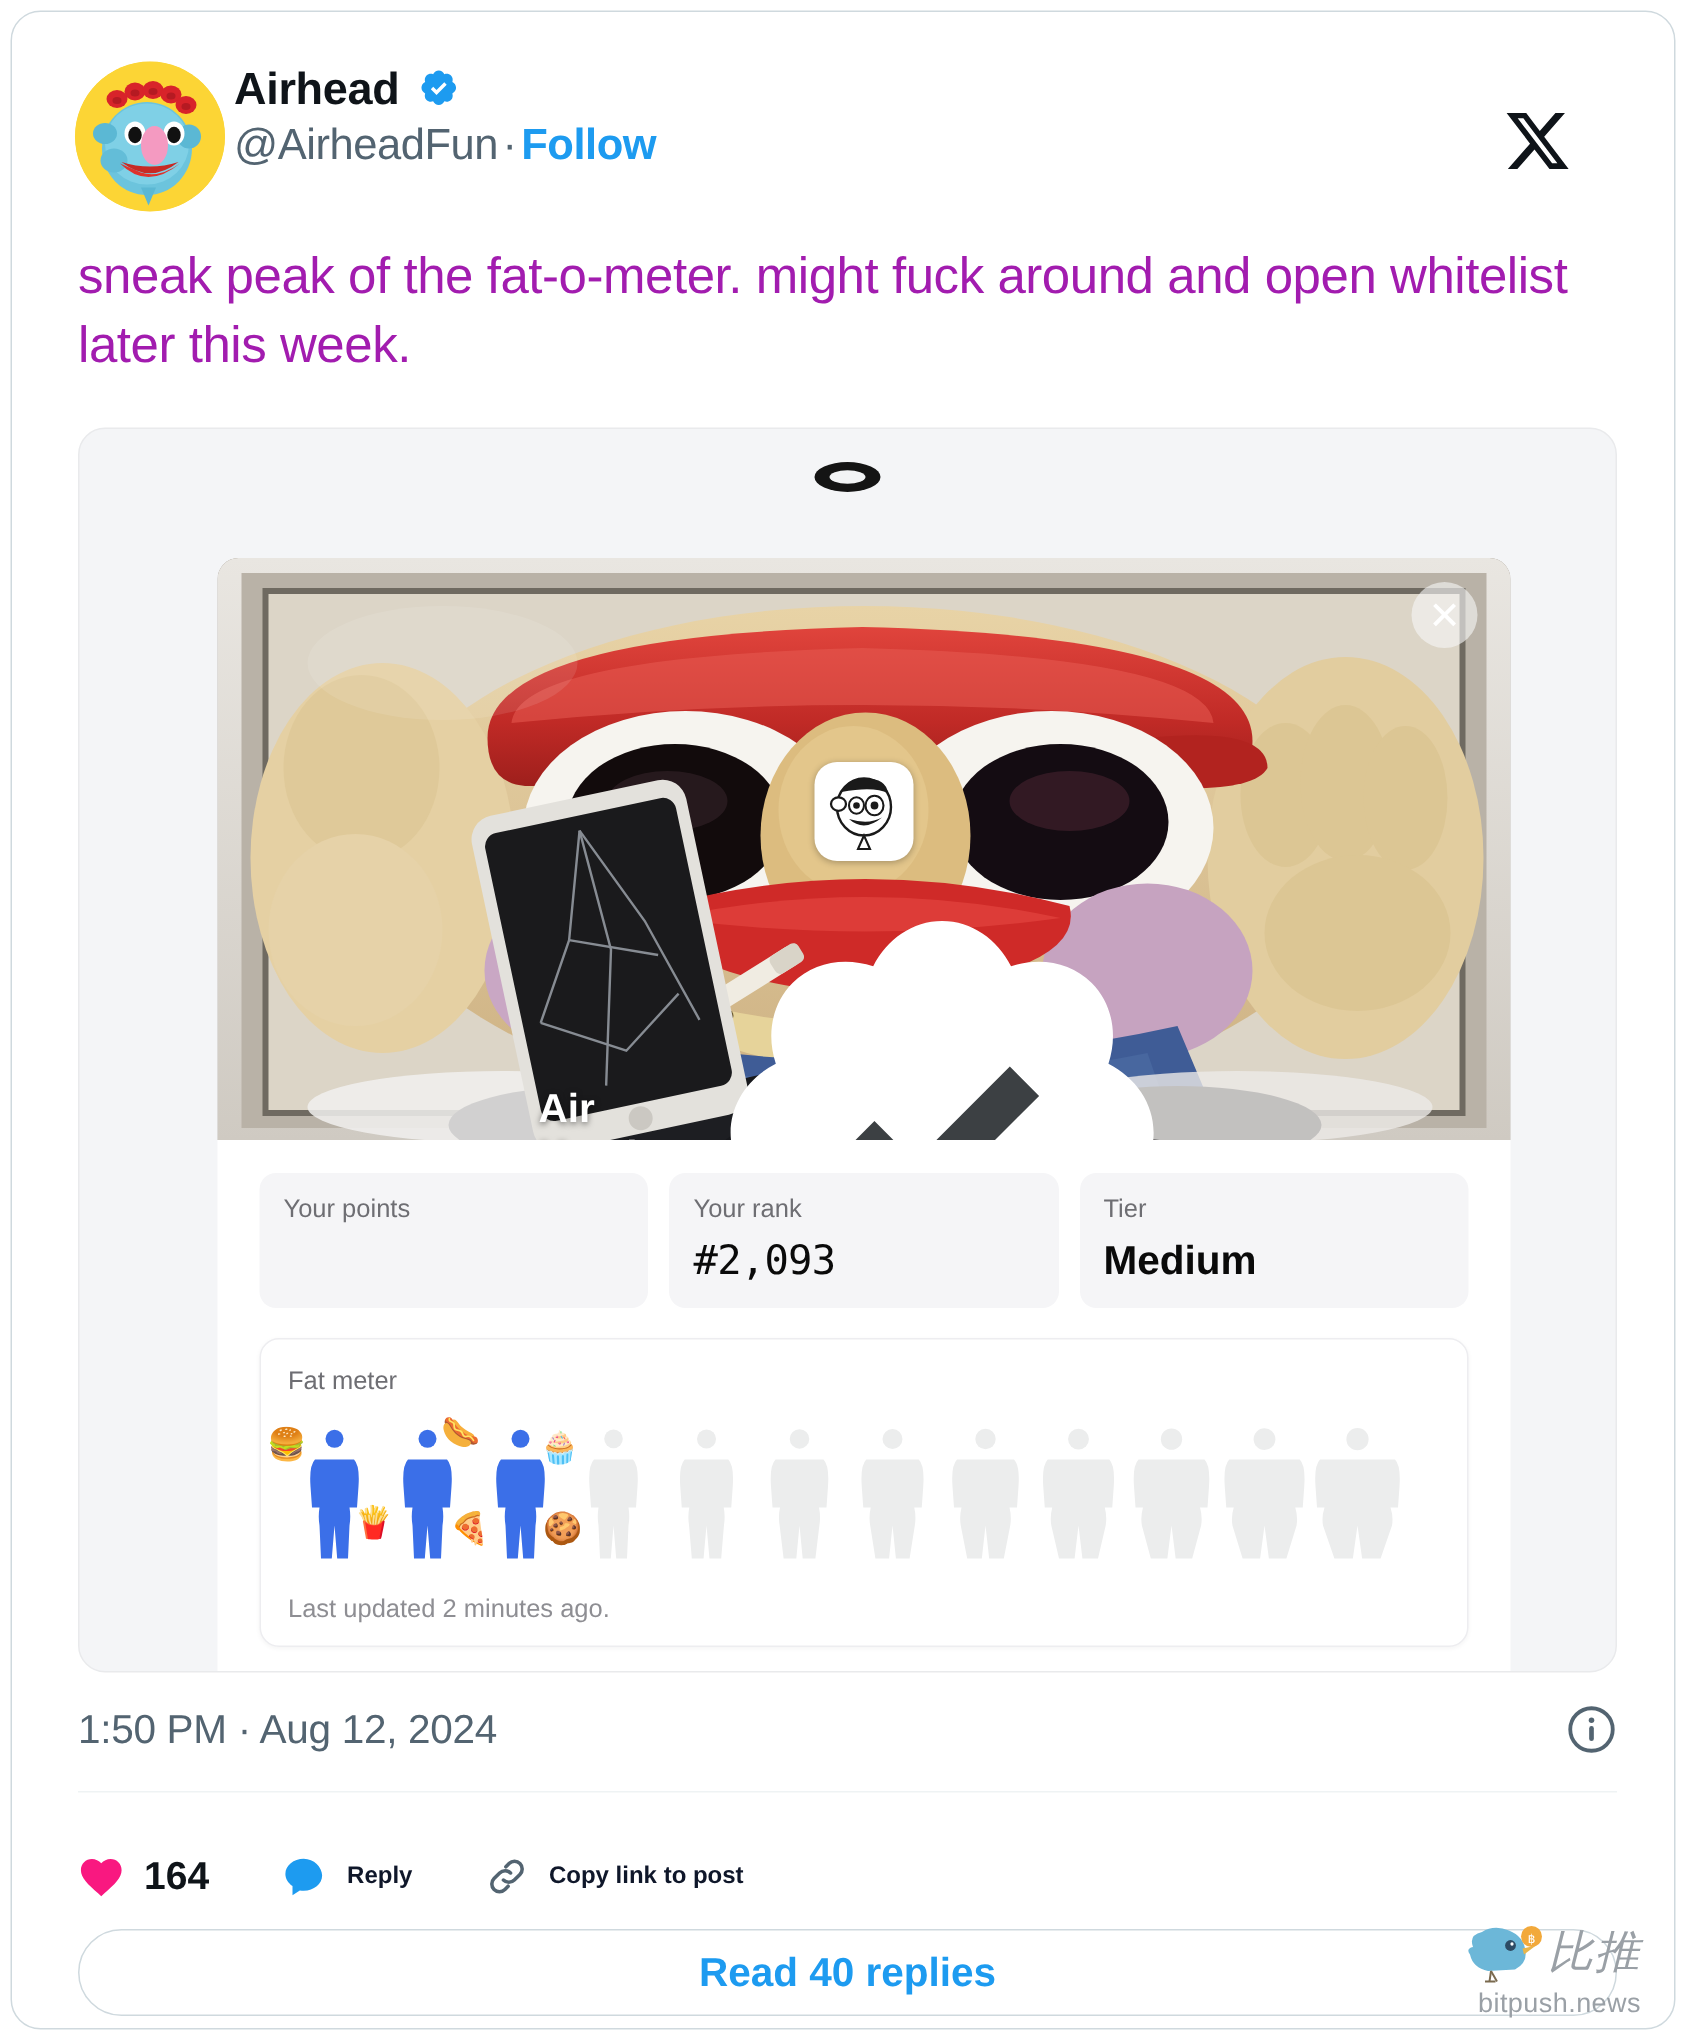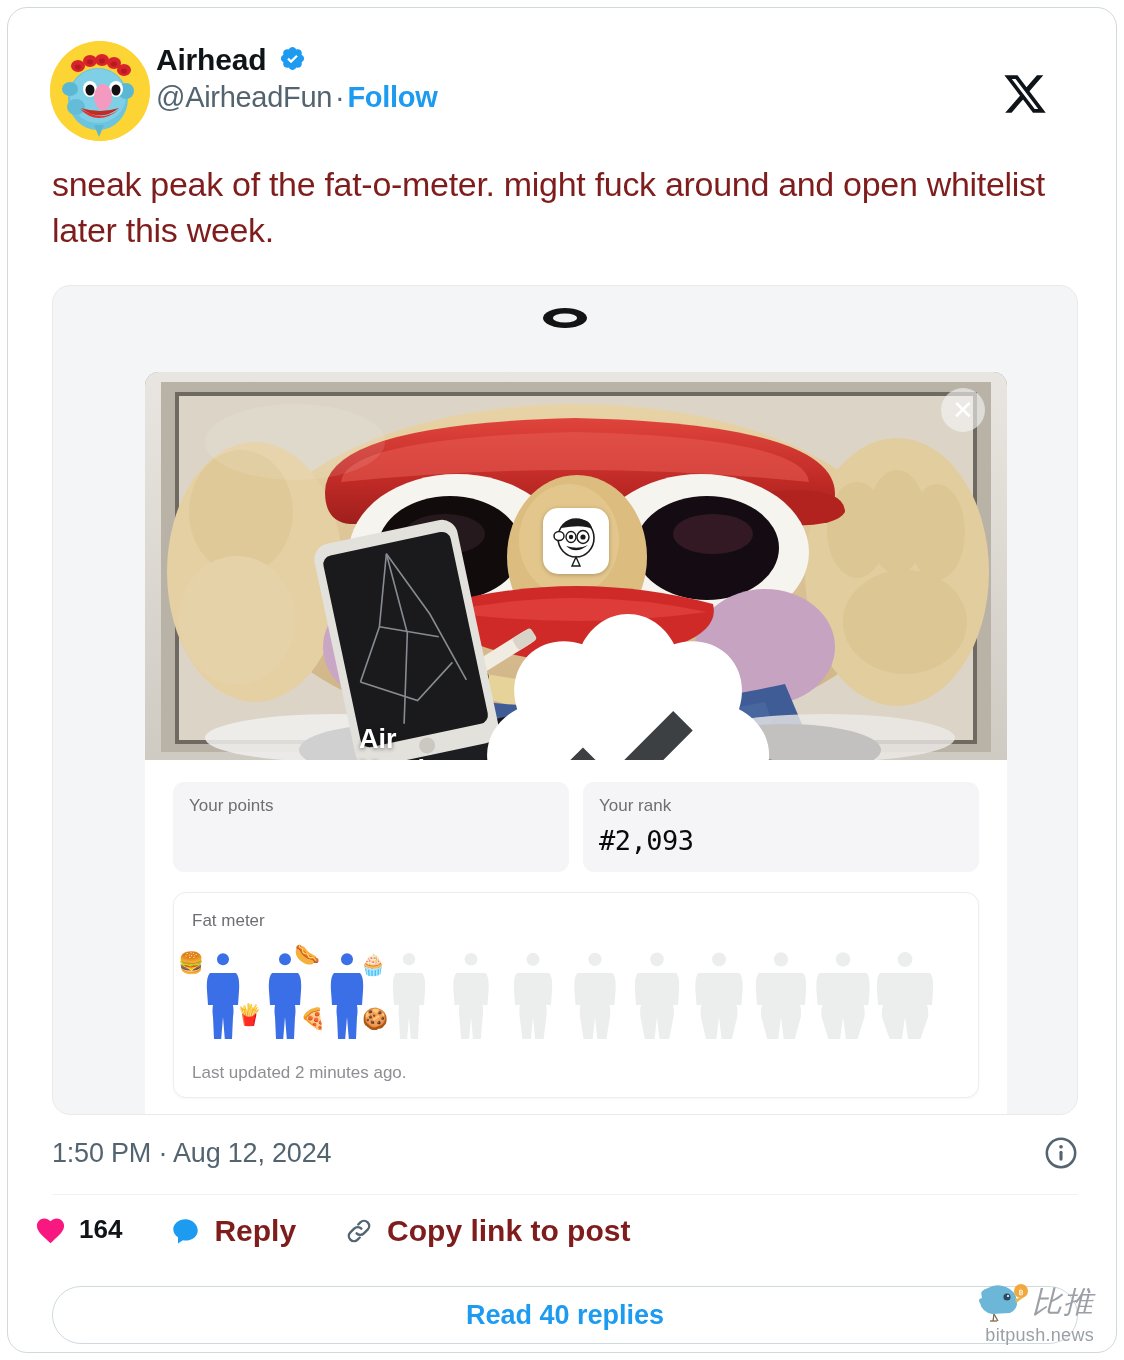--- a/index.html
+++ b/index.html
@@ -49,21 +49,21 @@
   .follow-link { color: #1d9bf0; font-weight: bold; text-decoration: none; }
 
   .x-logo {
     position: absolute; right: 28px; top: 30px;
     width: 46px; height: 46px;
   }
 
   
   .tweet-text {
     position: absolute; left: 44px; top: 153px; width: 1000px;
-    font-size: 34px; line-height: 46px; color: #7f1d1d;
+    font-size: 34px; line-height: 46px; color: #a21caf;
     letter-spacing: -0.3px;
   }
 
   
   .media-wrap {
     position: absolute; left: 44px; top: 277px;
     width: 1026px; height: 830px;
     background: #f4f5f7;
     border: 1px solid #e9eaec;
     border-radius: 18px;
@@ -164,26 +164,26 @@
   .ts-text { font-size: 27px; color: #536471; letter-spacing: -0.2px; }
   .info-icon { width: 34px; height: 34px; }
 
   .divider {
     position: absolute; left: 44px; top: 1186px; width: 1026px;
     height: 1px; background: #eff3f4;
   }
 
   
   .actions {
-    position: absolute; left: 27px; top: 1206px; width: 1026px; height: 52px;
-    display: flex; align-items: flex-start;
+    position: absolute; left: 44px; top: 1206px; width: 1026px; height: 52px;
+    display: flex; align-items: flex-end;
   }
   .act { display: flex; align-items: center; gap: 13px; }
   .act + .act { margin-left: 48px; }
-  .act-label { font-size: 30px; font-weight: bold; color: #7f1d1d; }
+  .act-label { font-size: 16px; font-weight: bold; color: #0f172a; }
   .act-count { font-size: 26px; font-weight: bold; color: #0f1419; }
   .heart-icon { width: 31px; height: 29px; display:block; }
   .reply-icon { width: 31px; height: 30px; display:block; }
   .link-icon { width: 30px; height: 30px; display:block; }
 
   
   .read-btn {
     position: absolute; left: 44px; top: 1278px;
     width: 1026px; height: 58px;
     border: 1px solid #cfd9de; border-radius: 29px;
@@ -401,20 +401,24 @@
       </div>
 
       <div class="stats-row">
         <div class="stat-card">
           <div class="stat-label">Your points</div>
         </div>
         <div class="stat-card">
           <div class="stat-label">Your rank</div>
           <div class="stat-value">#2,093</div>
         </div>
+        <div class="stat-card">
+          <div class="stat-label">Tier</div>
+          <div class="stat-value plain">Medium</div>
+        </div>
       </div>
 
       <div class="meter-panel">
         <div class="meter-title">Fat meter</div>
         <div class="meter-figs" id="meter-figs">
             <div class="fig">
               <svg viewBox="0 0 62 96">
                 <circle cx="31" cy="12.2" r="6" fill="#3b6fe8"></circle>
                 <path d="M18 26 Q14 30 15 44 L16 58 L21 58 Q20 64 21 70 L22 92 L29.2 92 L31 70 L32.8 92 L40 92 L41 70 Q42 64 41 58 L46 58 L47 44 Q48 30 44 26 Z" fill="#3b6fe8"></path>
               </svg>

